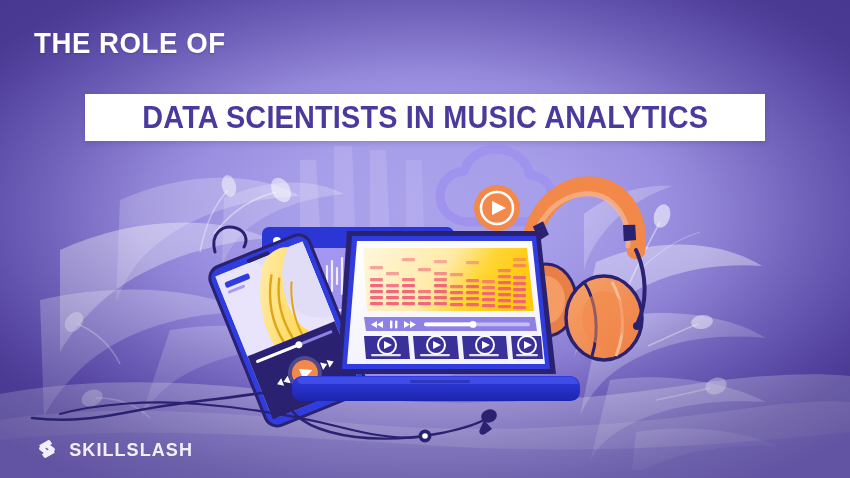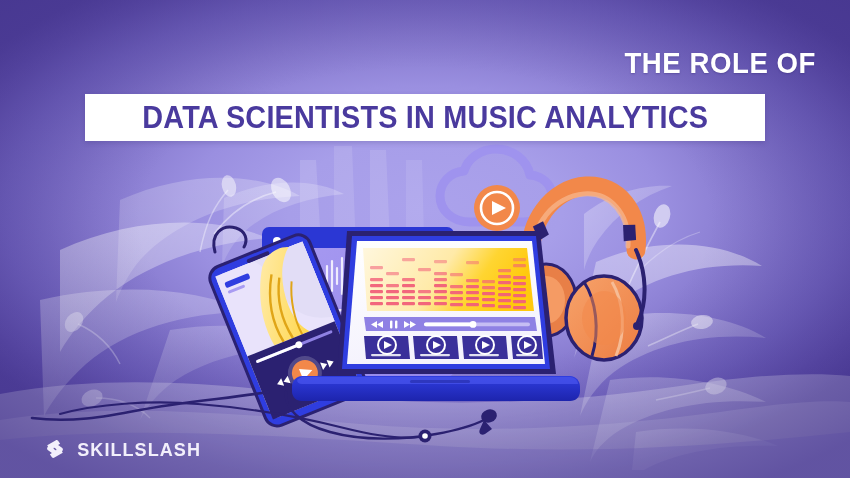--- a/index.html
+++ b/index.html
@@ -23,21 +23,21 @@
     pointer-events:none;
   }
 
   
   .deco { position:absolute; inset:0; }
   .deco svg { position:absolute; display:block; }
 
   
   .headline-wrap {
     position:absolute; left:0; right:0; top:28px;
-    text-align:right; z-index:6;margin-top:20px;
+    text-align:left; z-index:6;
   }
   .kicker {
     font-size:30px; font-weight:bold; color:#ffffff;
     letter-spacing:0.6px; line-height:1;
     font-stretch:condensed;
     text-shadow:0 1px 2px rgba(50,38,110,0.35);
     transform:scaleX(0.92);
   }
   .title-band {
     position:absolute; left:85px; top:88px; width:680px; height:47px;
@@ -47,21 +47,21 @@
     margin-top:6px;
   }
   .title-band .title-text {
     color:#4a3a9e; font-size:31px; font-weight:bold;
     letter-spacing:0.2px; line-height:1; white-space:nowrap;
     transform:scaleX(0.93);
   }
 
   
   .logo {
-    position:absolute; left:44px; bottom:18px;
+    position:absolute; left:36px; bottom:18px;
     display:flex; align-items:center; gap:8px; z-index:8;
   }
   .logo-mark { width:22px; height:22px; display:block; }
   .logo-text {
     color:#f2effb; font-size:19px; font-weight:bold;
     letter-spacing:1.1px; line-height:1;
     transform:scaleX(0.95);
   }
 
   

